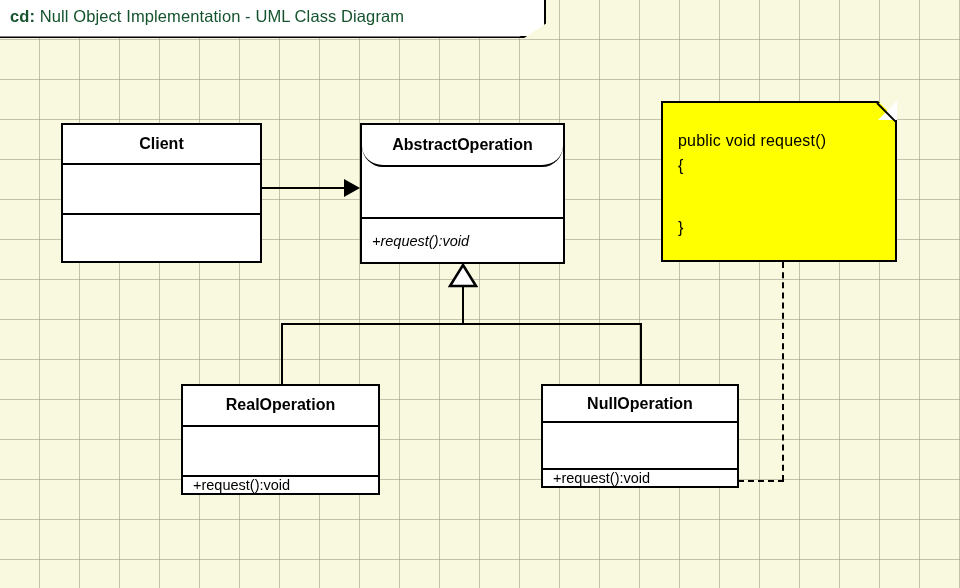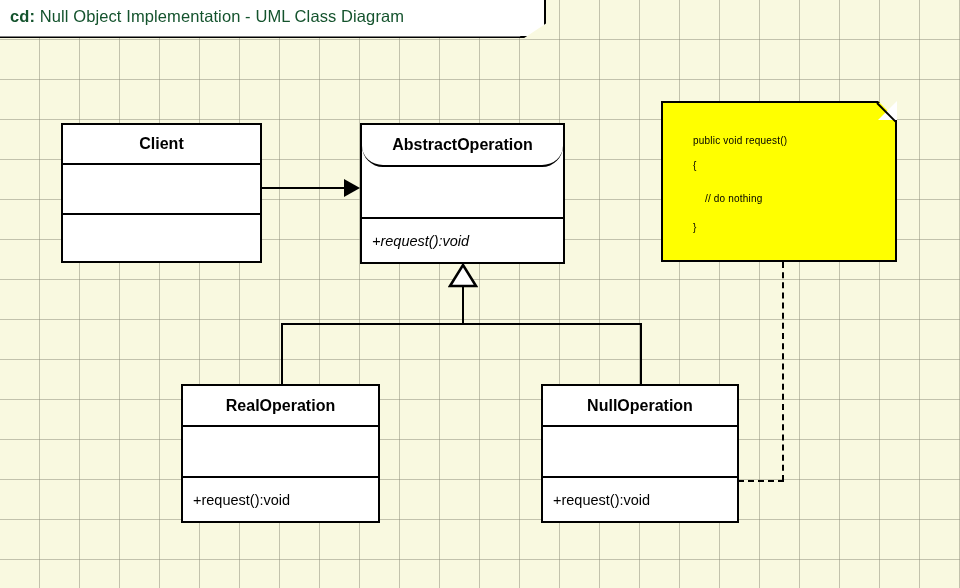--- a/index.html
+++ b/index.html
@@ -148,26 +148,25 @@
   .note-fold-line {
     position: absolute;
     width: 27px;
     height: 2px;
     background: #000000;
     transform-origin: left center;
     transform: rotate(45deg);
   }
   .note-text {
     position: absolute;
-    font-size: 10px;
+    font-size: 16px;
     color: #000000;
     white-space: pre;
     line-height: 25px;
     letter-spacing: 0.2px;
-    margin-left: 15px;
   }
   .dash-v {
     position: absolute;
     width: 0;
     border-left: 2px dashed #000000;
   }
   .dash-h {
     position: absolute;
     height: 0;
     border-top: 2px dashed #000000;
@@ -188,27 +187,27 @@
     <div class="uml-attrs" style="height:50px;"></div>
     <div class="uml-ops" style="flex:1;"></div>
   </div>
 
   <div class="uml-class" style="left:360px; top:123px; width:205px; height:141px;">
     <div class="uml-name" style="height:42px;border-radius:21px;">AbstractOperation</div>
     <div class="uml-attrs" style="height:52px;"></div>
     <div class="uml-ops abstract" style="flex:1;">+request():void</div>
   </div>
 
-  <div class="uml-class" style="left:181px; top:384px; width:199px; height:139px;">
+  <div class="uml-class" style="left:181px; top:384px; width:199px; height:111px;">
     <div class="uml-name" style="height:41px;">RealOperation</div>
     <div class="uml-attrs" style="height:51px;"></div>
     <div class="uml-ops" style="flex:1;">+request():void</div>
   </div>
 
-  <div class="uml-class" style="left:541px; top:384px; width:198px; height:139px;text-align:right;">
+  <div class="uml-class" style="left:541px; top:384px; width:198px; height:104px;text-align:right;">
     <div class="uml-name" style="height:41px;">NullOperation</div>
     <div class="uml-attrs" style="height:51px;"></div>
     <div class="uml-ops" style="flex:1;">+request():void</div>
   </div>
 
   <div class="line-h" style="left:262px; top:187px; width:84px;"></div>
   <div class="arrow-head" style="left:344px; top:179px;"></div>
 
   <svg class="gen-triangle-outline" style="left:448px; top:264px;" width="30" height="24" viewBox="0 0 30 24">
     <polygon points="15,1 28,22 2,22" fill="#ffffff" stroke="#000000" stroke-width="2.5" stroke-linejoin="miter"></polygon>
@@ -221,19 +220,18 @@
   <div class="line-v" style="left:281px; top:323px; height:62px;"></div>
 
   <div class="line-v" style="left:640px; top:323px; height:62px;"></div>
 
   <div class="uml-note" style="left:661px; top:101px; width:236px; height:161px;">
   </div>
   <div class="note-fold" style="left:878px; top:101px;"></div>
   <div class="note-fold-line" style="left:877px; top:102px;"></div>
   <div class="note-text" style="left:678px; top:128px;">public void request()</div>
   <div class="note-text" style="left:678px; top:153px;">{</div>
-  <div class="note-text" style="left:678px; top:186px;">    // do nothing</div>
   <div class="note-text" style="left:678px; top:215px;">}</div>
 
   <div class="dash-v" style="left:782px; top:262px; height:219px;"></div>
   <div class="dash-h" style="left:738px; top:480px; width:46px;"></div>
 
 </div>
 
 </body></html>

